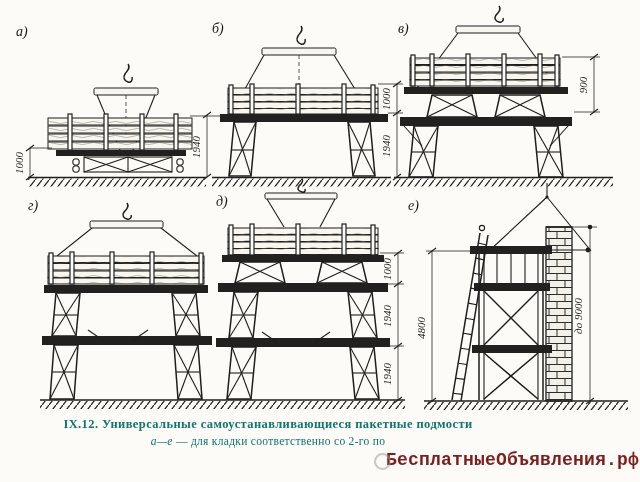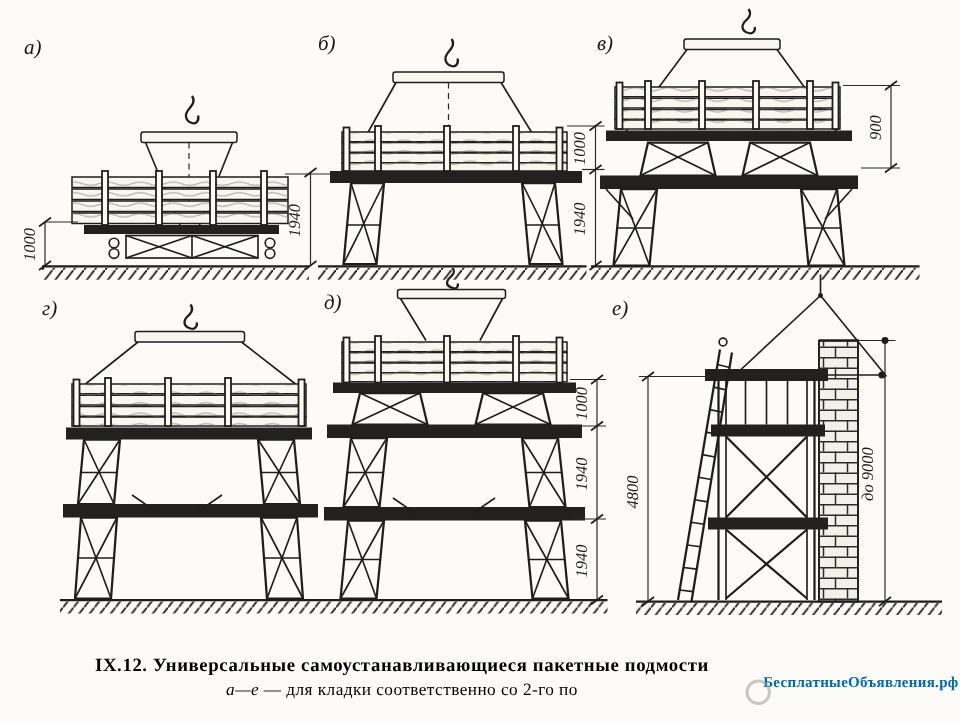--- a/index.html
+++ b/index.html
@@ -11,30 +11,30 @@
   svg{position:absolute;top:0;left:0;}
   .ink{stroke:#1e1e1e;fill:none;stroke-width:1.1;}
   .ink2{stroke:#1e1e1e;fill:none;stroke-width:1.5;}
   .thin{stroke:#2a2a2a;fill:none;stroke-width:0.8;}
   .dark{fill:#222120;stroke:none;}
   .wood{fill:#f8f6ef;stroke:#1e1e1e;stroke-width:1;}
   .post{fill:#fbfaf4;stroke:#1e1e1e;stroke-width:1.2;}
   .lbl{font:italic 14px "Liberation Serif", serif;fill:#161616;}
   .dim{font:italic 11px "Liberation Serif", serif;fill:#1c1c1c;}
   .caption{
-    position:absolute;left:0;top:436px;width:536px;text-align:center;
-    color:#000000;line-height:15px;z-index:2;
+    position:absolute;left:0;top:417px;width:536px;text-align:center;
+    color:#0f766e;line-height:15px;z-index:2;
   }
   .cap-line1{font-weight:bold;font-size:12.5px;letter-spacing:.4px;}
   .cap-line2{font-size:11.5px;margin-top:2px;letter-spacing:.3px;text-align:center;}
   .cap-range{font-style:italic;}
   .watermark{
     position:absolute;right:1px;top:450px;z-index:3;white-space:nowrap;
-    font-family:Liberation Serif, serif;font-size:10px;font-weight:600;
-    color:#0369a1;letter-spacing:.2px;padding-left:14px;
+    font-family:Liberation Mono, monospace;font-size:18px;font-weight:600;
+    color:#7f1d1d;letter-spacing:.2px;padding-left:14px;
   }
   .wm-ring{
     position:absolute;left:2px;top:3px;width:13px;height:13px;
     border:2.5px solid #9c9c9c;border-radius:50%;opacity:.55;
   }
 </style>
 </head>
 <body>
 
 <svg width="640" height="482" viewBox="0 0 640 482">

